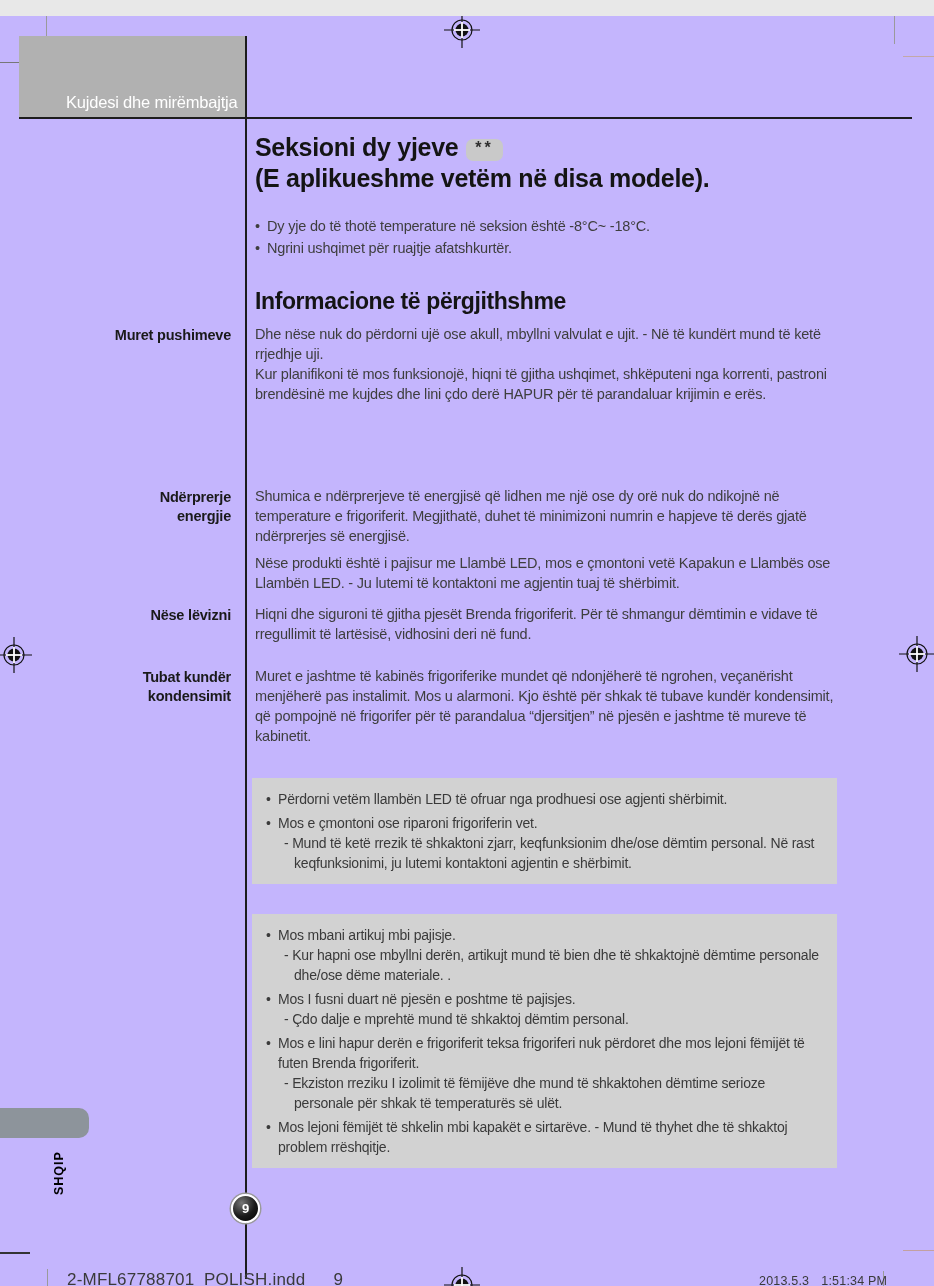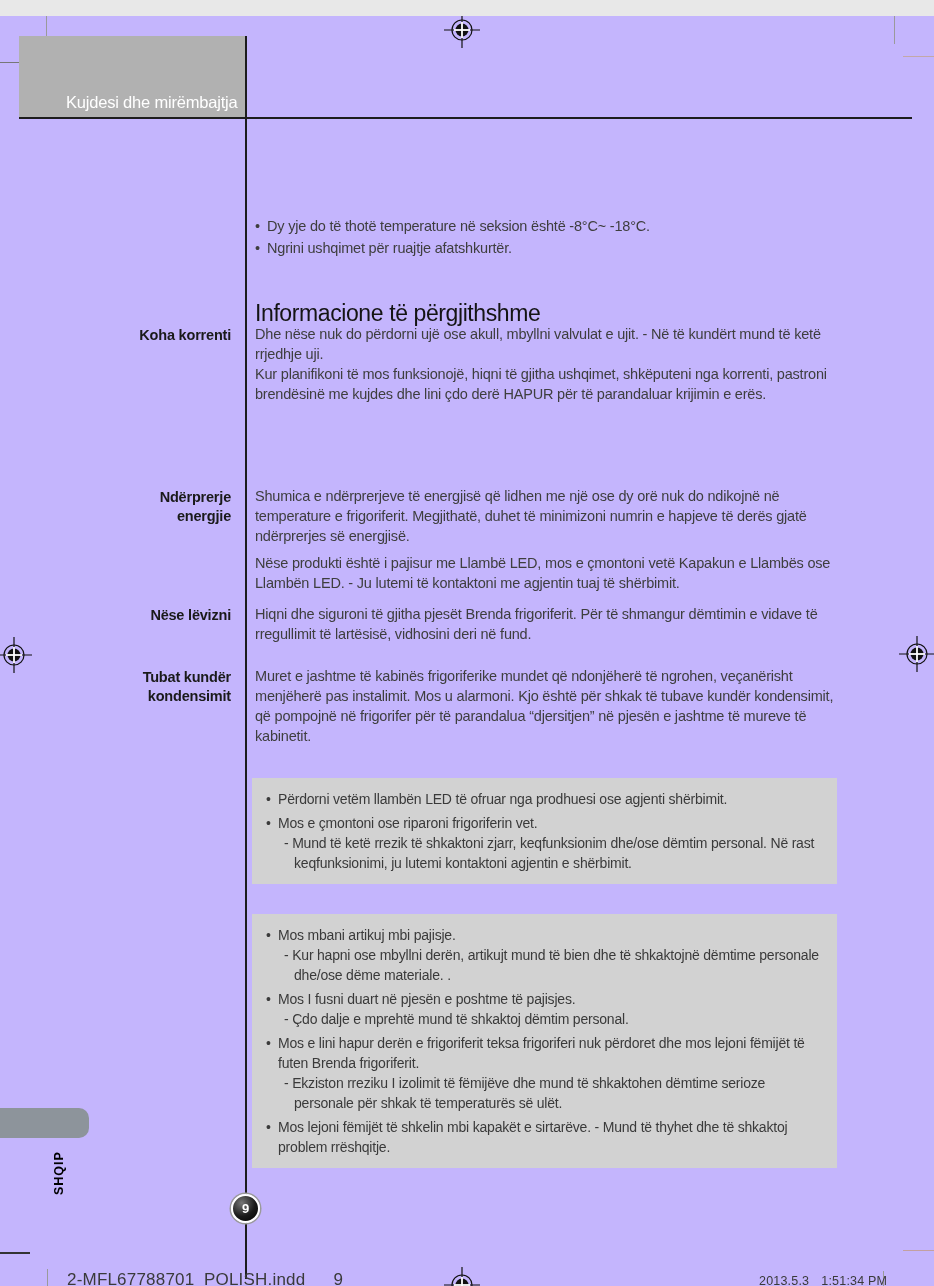--- a/index.html
+++ b/index.html
@@ -27,22 +27,22 @@
 
   
   .title-block{position:absolute;left:255px;top:116px;width:620px;color:#141414;}
   .title-line{font-size:25px;font-weight:bold;line-height:31px;letter-spacing:-0.3px;}
   .star-badge{
     display:inline-block;background:#c9c9c9;border-radius:7px;
     padding:1px 9px 5px 9px;margin-left:8px;vertical-align:3px;
     font-size:16px;font-weight:bold;color:#2d2d2d;letter-spacing:3px;line-height:16px;
   }
   .section-heading{
-    position:absolute;left:255px;top:284px;width:620px;
-    font-size:23px;font-weight:normal;color:#141414;letter-spacing:-0.4px;
+    position:absolute;left:255px;top:272px;width:620px;
+    font-size:23px;font-weight:bold;color:#141414;letter-spacing:-0.4px;
   }
 
   
   .intro-list{position:absolute;left:255px;top:199px;width:600px;margin:0;padding:0;list-style:none;}
   .intro-list li{
     position:relative;padding-left:12px;font-size:14.5px;line-height:22px;
     color:#3e3e3e;letter-spacing:-0.2px;
   }
   .intro-list li::before{content:"•";position:absolute;left:0;color:#3e3e3e;}
 
@@ -140,30 +140,36 @@
   <div class="cropline" style="left:883px;top:1255px;width:1px;height:28px;"></div>
   <div class="cropline" style="left:903px;top:1234px;width:31px;height:1px;background:#c3a0a0;"></div>
   <div class="cropline" style="left:927px;top:1277px;width:7px;height:2px;background:#c04040;"></div>
 
   <div class="header-box">
     <span class="lbl">Kujdesi dhe mirëmbajtja</span>
   </div>
   <div class="header-rule"></div>
   <div class="v-divider"></div>
 
+  <div class="title-block">
+    <div class="title-line">
+      <span>Seksioni dy yjeve</span><span class="star-badge"><span>**</span></span>
+    </div>
+    <div class="title-line">(E aplikueshme vetëm në disa modele).</div>
+  </div>
 
   <ul class="intro-list">
     <li>Dy yje do të thotë temperature në seksion është -8°C~ -18°C.</li>
     <li>Ngrini ushqimet për ruajtje afatshkurtër.</li>
   </ul>
 
   <div class="section-heading">Informacione të përgjithshme</div>
 
   <div class="content-row" style="top:308px;">
-    <div class="row-label">Koha korrenti</div>
+    <div class="row-label">Muret pushimeve</div>
     <div class="row-body">
       <p>Dhe nëse nuk do përdorni ujë ose akull, mbyllni valvulat e ujit. - Në të kundërt mund të ketë rrjedhje uji.</p>
       <p>Kur planifikoni të mos funksionojë, hiqni të gjitha ushqimet, shkëputeni nga korrenti, pastroni brendësinë me kujdes dhe lini çdo derë HAPUR për të parandaluar krijimin e erës.</p>
     </div>
   </div>
 
   <div class="content-row" style="top:470px;">
     <div class="row-label">Ndërprerje energjie</div>
     <div class="row-body">
       <p>Shumica e ndërprerjeve të energjisë që lidhen me një ose dy orë nuk do ndikojnë në temperature e frigoriferit. Megjithatë, duhet të minimizoni numrin e hapjeve të derës gjatë ndërprerjes së energjisë.</p>

